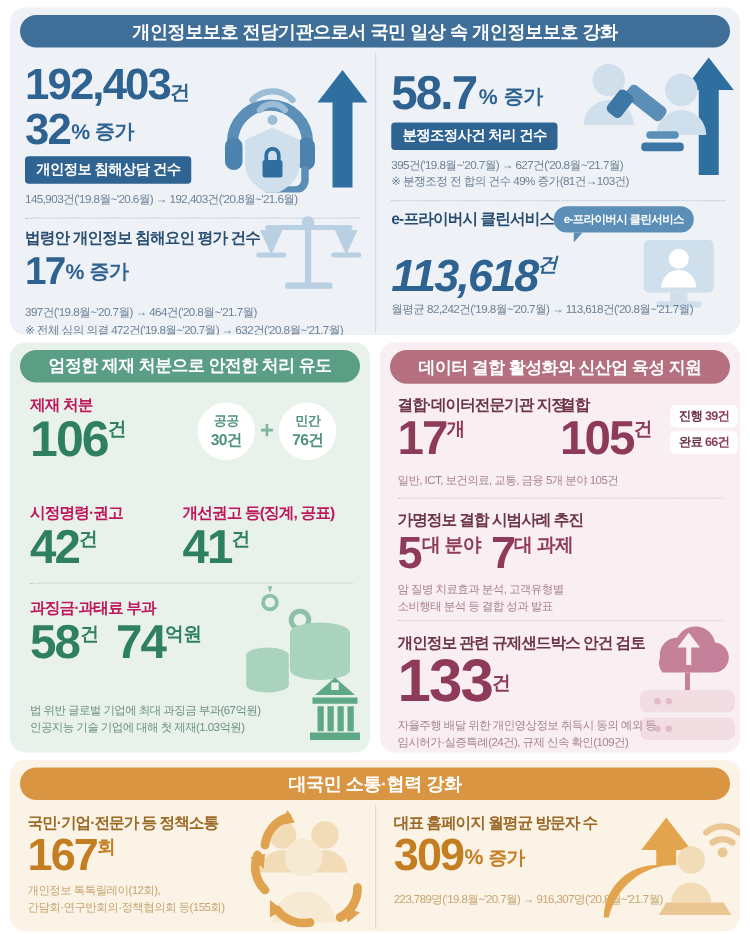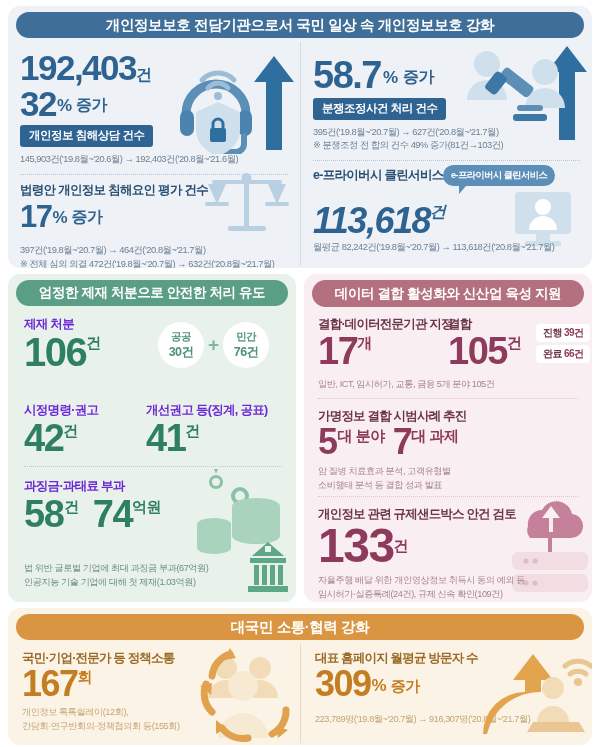--- a/index.html
+++ b/index.html
@@ -44,21 +44,21 @@
   .lbl-blue{font-size:12.5px;font-weight:bold;color:#2a4f73;letter-spacing:-0.7px;}
 
   
   .midrow{display:flex;gap:8px;margin-top:6px;}
   .sec-green{width:288px;height:328px;background:#e8f2ea;border-radius:12px;position:relative;}
   .sec-green .banner{position:absolute;left:8px;top:6px;width:272px;height:26px;background:#5a9e85;font-size:13.5px;}
   .sec-pink{width:288px;height:328px;background:#f9eef1;border-radius:12px;position:relative;}
   .sec-pink .banner{position:absolute;left:8px;top:6px;width:272px;height:27px;background:#b4707f;font-size:13.5px;}
 
   .big-green{color:#2f7f63;font-weight:bold;letter-spacing:-1.5px;line-height:1;}
-  .lbl-green{font-size:12.5px;font-weight:bold;color:#6d28d9;letter-spacing:-0.7px;}
+  .lbl-green{font-size:12.5px;font-weight:bold;color:#be185d;letter-spacing:-0.7px;}
   .note-green{font-size:9.2px;color:#6d8f80;letter-spacing:-0.45px;line-height:1.5;}
   .unit-green{font-size:15px;font-weight:bold;color:#2f7f63;letter-spacing:-0.5px;}
 
   .big-pink{color:#8e3a5b;font-weight:bold;letter-spacing:-1.5px;line-height:1;}
   .lbl-pink{font-size:12.5px;font-weight:bold;color:#6d3549;letter-spacing:-0.8px;}
   .note-pink{font-size:9.2px;color:#a8838f;letter-spacing:-0.45px;line-height:1.5;}
   .unit-pink{font-size:15px;font-weight:bold;color:#8e3a5b;letter-spacing:-0.5px;}
 
   .bubble{
     width:46px;height:46px;border-radius:50%;background:#fff;
@@ -318,21 +318,21 @@
           <span class="big-pink" style="font-size:38px;">105</span>
           <span class="unit-pink" style="margin-bottom:17px;">건</span>
         </div>
       </div>
 
       <div style="position:absolute;left:232px;top:50px;">
         <div class="chip"><span class="k">진행</span> <span>39건</span></div>
         <div class="chip"><span class="k">완료</span> <span>66건</span></div>
       </div>
 
-      <div style="position:absolute;left:14px;top:104px;" class="note-pink">일반, ICT, 임시허가, 교통, 금융 5개 분야 105건</div>
+      <div style="position:absolute;left:14px;top:104px;" class="note-pink">일반, ICT, 보건의료, 교통, 금융 5개 분야 105건</div>
 
       <div style="position:absolute;left:14px;right:14px;top:124px;height:0;border-top:1px dotted #e0c3cd;"></div>
 
       <div style="position:absolute;left:14px;top:134px;">
         <div class="lbl-pink">가명정보 결합 시범사례 추진</div>
         <div class="row" style="margin-top:-1px;">
           <span class="big-pink" style="font-size:36px;">5</span>
           <span class="unit-pink" style="margin:0 8px 14px 1px;">대 분야</span>
           <span class="big-pink" style="font-size:36px;">7</span>
           <span class="unit-pink" style="margin-bottom:14px;">대 과제</span>

